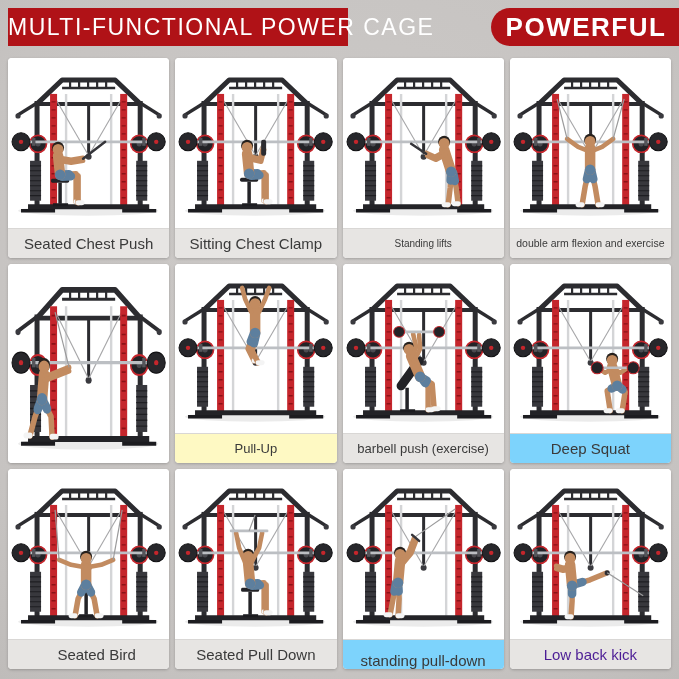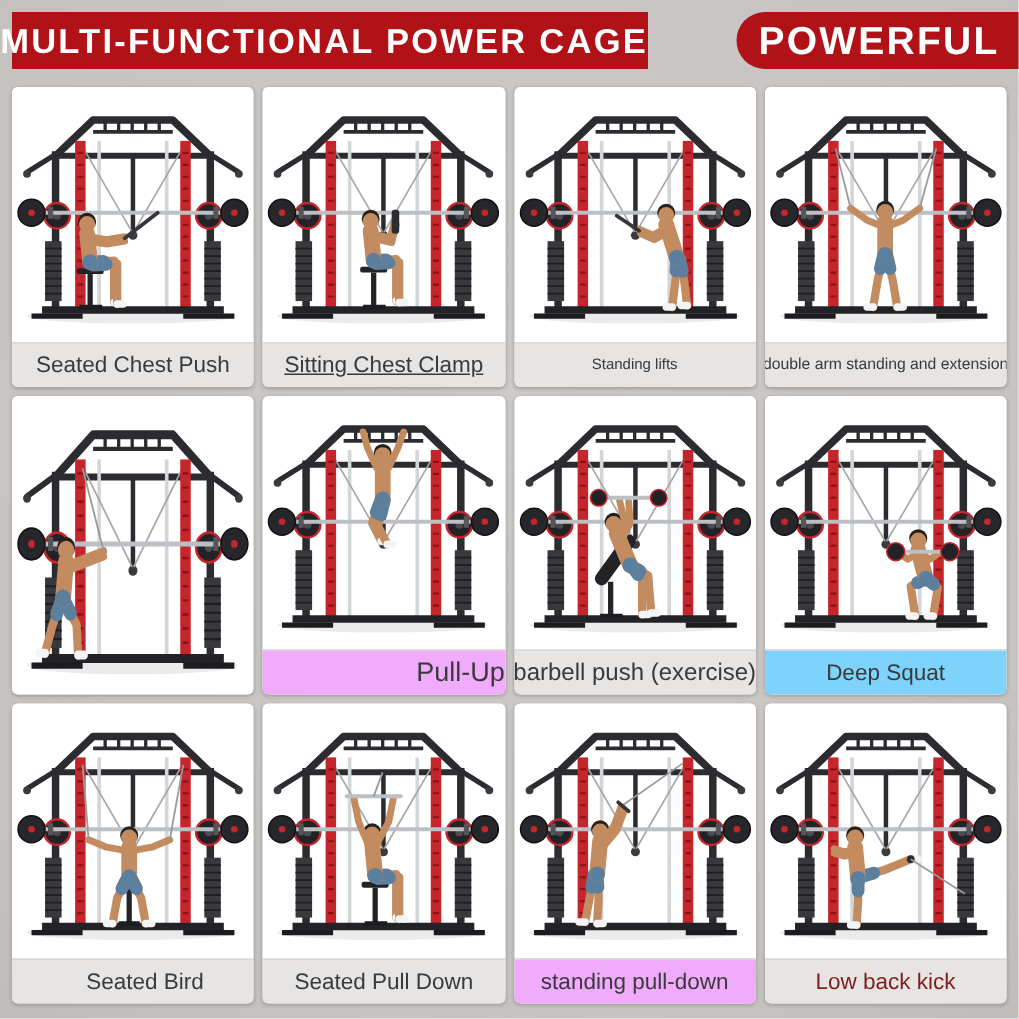--- a/index.html
+++ b/index.html
@@ -4,23 +4,23 @@
 <style>
   html,body{margin:0;padding:0;}
   body{
     width:679px;height:679px;overflow:hidden;position:relative;
     background:radial-gradient(circle at 50% 42%, #cecbc9 0%, #c6c3c1 75%, #bfbcba 100%);
     font-family:"Liberation Sans", sans-serif;
     -webkit-font-smoothing:antialiased;
   }
   .header{position:absolute;top:8px;left:8px;right:0;height:38px;}
   .banner{
-    position:absolute;left:0;top:0;width:424px;height:38px;
-    display:flex;align-items:center;justify-content:flex-end;
-    color:#fff;font-weight:bold;font-size:23px;letter-spacing:1.5px;
+    position:absolute;left:0;top:0;width:340px;height:38px;
+    display:flex;align-items:center;justify-content:flex-start;
+    color:#fff;font-weight:normal;font-size:23px;letter-spacing:1.5px;
     white-space:nowrap;
   }
   .pill{
     position:absolute;right:-6px;top:0;width:190px;height:38px;
     border-radius:19px 0 0 19px;
     display:flex;align-items:center;justify-content:center;
     color:#fff;font-weight:bold;font-size:26px;letter-spacing:1.5px;
     padding-right:4px;white-space:nowrap;
   }
   .grid{
@@ -179,21 +179,21 @@
               <path d="M72 96 L74 116" stroke="#c28b60" stroke-width="10.5" stroke-linecap="round" fill="none"></path>
               <circle cx="74" cy="116" r="5.2" fill="#5d7f9e"></circle>
               <circle cx="72" cy="88" r="6" fill="#26201c"></circle>
               <circle cx="72" cy="89.6" r="5.4" fill="#c28b60"></circle>
               <path d="M73 98 L85 101 L88 89" stroke="#c28b60" stroke-width="4.6" fill="none" stroke-linecap="round" stroke-linejoin="round"></path>
               <path d="M73 101 L86 104 L89 92" stroke="#c28b60" stroke-width="4.6" fill="none" stroke-linecap="round" stroke-linejoin="round"></path>
             </g>
             <rect x="86" y="82" width="5" height="16" rx="2" fill="#2c2c30"></rect>
           </svg>
         </div>
-        <figcaption class="caption" style="background: rgb(231, 229, 227); color: rgb(58, 58, 58); font-size: 15px; text-decoration: underline;">
+        <figcaption class="caption" style="background: rgb(231, 229, 227); color: rgb(58, 58, 58); font-size: 15px;">
           <span>Sitting Chest Clamp</span>
         </figcaption>
       </figure>
       <figure class="cell">
         <div class="photo">
           <svg viewBox="0 0 161 170" preserveAspectRatio="none">
             <g>
               <ellipse cx="80" cy="153" rx="70" ry="5" fill="rgba(0,0,0,0.08)"></ellipse>
               <path d="M10 57 L29 45" stroke="#2c2c30" stroke-width="3.5" fill="none"></path>
               <path d="M151 57 L132 45" stroke="#2c2c30" stroke-width="3.5" fill="none"></path>
@@ -311,21 +311,21 @@
               <circle cx="80" cy="82" r="6" fill="#26201c"></circle>
               <circle cx="80" cy="83.6" r="5.4" fill="#c28b60"></circle>
               <path d="M78 93 L68 89 L57 81" stroke="#c28b60" stroke-width="4.6" fill="none" stroke-linecap="round" stroke-linejoin="round"></path>
               <path d="M82 93 L92 89 L103 81" stroke="#c28b60" stroke-width="4.6" fill="none" stroke-linecap="round" stroke-linejoin="round"></path>
             </g>
             <path d="M57 81 L47 41" stroke="#9a9a9b" stroke-width="1.2" fill="none"></path>
             <path d="M103 81 L114 41" stroke="#9a9a9b" stroke-width="1.2" fill="none"></path>
           </svg>
         </div>
         <figcaption class="caption" style="background: rgb(231, 229, 227); color: rgb(58, 58, 58); font-size: 10.5px;">
-          <span>double arm standing and extension</span>
+          <span>double arm flexion and exercise</span>
         </figcaption>
       </figure>
       <figure class="cell">
         <div class="photo">
           <svg viewBox="0 0 161 170" preserveAspectRatio="none">
             <g>
               <ellipse cx="80" cy="153" rx="70" ry="5" fill="rgba(0,0,0,0.08)"></ellipse>
               <path d="M10 57 L29 45" stroke="#2c2c30" stroke-width="3.5" fill="none"></path>
               <path d="M151 57 L132 45" stroke="#2c2c30" stroke-width="3.5" fill="none"></path>
               <circle cx="10" cy="58" r="2.6" fill="#3a3a3f"></circle>
@@ -436,21 +436,21 @@
               <path d="M81 70 L78.8 79.35" stroke="#5d7f9e" stroke-width="8.5" stroke-linecap="round" fill="none"></path>
               <path d="M80 46 L80 69" stroke="#c28b60" stroke-width="10.5" stroke-linecap="round" fill="none"></path>
               <circle cx="80" cy="69" r="5.2" fill="#5d7f9e"></circle>
               <circle cx="80" cy="38" r="6" fill="#26201c"></circle>
               <circle cx="80" cy="39.6" r="5.4" fill="#c28b60"></circle>
               <path d="M76 48 L70 35 L67 24" stroke="#c28b60" stroke-width="4.6" fill="none" stroke-linecap="round" stroke-linejoin="round"></path>
               <path d="M84 48 L90 35 L94 24" stroke="#c28b60" stroke-width="4.6" fill="none" stroke-linecap="round" stroke-linejoin="round"></path>
             </g>
           </svg>
         </div>
-        <figcaption class="caption" style="background: #f0abfc; color: rgb(58, 58, 58); font-size: 18px; justify-content: flex-end;">
+        <figcaption class="caption" style="background: #fef9c3; color: rgb(58, 58, 58); font-size: 13px;">
           <span>Pull-Up</span>
         </figcaption>
       </figure>
       <figure class="cell">
         <div class="photo">
           <svg viewBox="0 0 161 170" preserveAspectRatio="none">
             <g>
               <ellipse cx="80" cy="153" rx="70" ry="5" fill="rgba(0,0,0,0.08)"></ellipse>
               <path d="M10 57 L29 45" stroke="#2c2c30" stroke-width="3.5" fill="none"></path>
               <path d="M151 57 L132 45" stroke="#2c2c30" stroke-width="3.5" fill="none"></path>
@@ -506,21 +506,21 @@
               <circle cx="66" cy="84" r="6" fill="#26201c"></circle>
               <circle cx="66" cy="85.6" r="5.4" fill="#c28b60"></circle>
               <path d="M69 94 L73 83 L70 70" stroke="#c28b60" stroke-width="4.6" fill="none" stroke-linecap="round" stroke-linejoin="round"></path>
               <path d="M71 97 L77 85 L76 71" stroke="#c28b60" stroke-width="4.6" fill="none" stroke-linecap="round" stroke-linejoin="round"></path>
             </g>
             <path d="M54 68 H98" stroke="#bcbfc3" stroke-width="2.6" fill="none" stroke-linecap="round"></path>
             <circle cx="56" cy="68" r="5.5" fill="#232327" stroke="#c5262c" stroke-width="1"></circle>
             <circle cx="96" cy="68" r="5.5" fill="#232327" stroke="#c5262c" stroke-width="1"></circle>
           </svg>
         </div>
-        <figcaption class="caption" style="background: rgb(231, 229, 227); color: rgb(58, 58, 58); font-size: 16px;">
+        <figcaption class="caption" style="background: rgb(231, 229, 227); color: rgb(58, 58, 58); font-size: 13px;">
           <span>barbell push (exercise)</span>
         </figcaption>
       </figure>
       <figure class="cell">
         <div class="photo">
           <svg viewBox="0 0 161 170" preserveAspectRatio="none">
             <g>
               <ellipse cx="80" cy="153" rx="70" ry="5" fill="rgba(0,0,0,0.08)"></ellipse>
               <path d="M10 57 L29 45" stroke="#2c2c30" stroke-width="3.5" fill="none"></path>
               <path d="M151 57 L132 45" stroke="#2c2c30" stroke-width="3.5" fill="none"></path>
@@ -777,21 +777,21 @@
               <circle cx="55" cy="114" r="5.2" fill="#5d7f9e"></circle>
               <circle cx="57" cy="84" r="6" fill="#26201c"></circle>
               <circle cx="57" cy="85.6" r="5.4" fill="#c28b60"></circle>
               <path d="M58 94 L66 82 L71 69" stroke="#c28b60" stroke-width="4.6" fill="none" stroke-linecap="round" stroke-linejoin="round"></path>
               <path d="M58 97 L68 85 L73 72" stroke="#c28b60" stroke-width="4.6" fill="none" stroke-linecap="round" stroke-linejoin="round"></path>
             </g>
             <path d="M72 68 L112 40" stroke="#9a9a9b" stroke-width="1.2" fill="none"></path>
             <path d="M69 66 L76 72" stroke="#35353a" stroke-width="2.5" fill="none" stroke-linecap="round"></path>
           </svg>
         </div>
-        <figcaption class="caption" style="background: #f0abfc; color: rgb(58, 58, 58); font-size: 15px;">
+        <figcaption class="caption" style="background: #7dd3fc; color: rgb(58, 58, 58); font-size: 15px; align-items: flex-end;">
           <span>standing pull-down</span>
         </figcaption>
       </figure>
       <figure class="cell">
         <div class="photo">
           <svg viewBox="0 0 161 170" preserveAspectRatio="none">
             <g>
               <ellipse cx="80" cy="153" rx="70" ry="5" fill="rgba(0,0,0,0.08)"></ellipse>
               <path d="M10 57 L29 45" stroke="#2c2c30" stroke-width="3.5" fill="none"></path>
               <path d="M151 57 L132 45" stroke="#2c2c30" stroke-width="3.5" fill="none"></path>
@@ -843,18 +843,18 @@
               <circle cx="62" cy="117" r="5.2" fill="#5d7f9e"></circle>
               <circle cx="60" cy="88" r="6" fill="#26201c"></circle>
               <circle cx="60" cy="89.6" r="5.4" fill="#c28b60"></circle>
               <path d="M60 98 L53 99 L46 97" stroke="#c28b60" stroke-width="4.6" fill="none" stroke-linecap="round" stroke-linejoin="round"></path>
               <path d="M60 101 L53 102 L46 100" stroke="#c28b60" stroke-width="4.6" fill="none" stroke-linecap="round" stroke-linejoin="round"></path>
             </g>
             <circle cx="97" cy="104" r="2.6" fill="#2c2c30"></circle>
             <path d="M97 104 L133 127" stroke="#9a9a9b" stroke-width="1.2" fill="none"></path>
           </svg>
         </div>
-        <figcaption class="caption" style="background: rgb(231, 229, 227); color: #7f1d1d; font-size: 15px;">
+        <figcaption class="caption" style="background: rgb(231, 229, 227); color: #4c1d95; font-size: 15px;">
           <span>Low back kick</span>
         </figcaption>
       </figure>
     </main>
 </div>
 
 </body></html>

